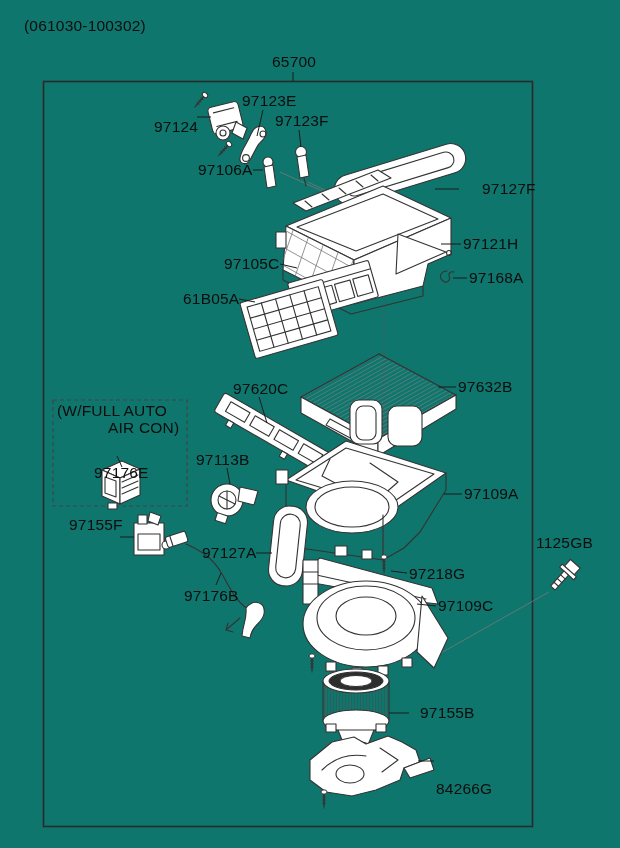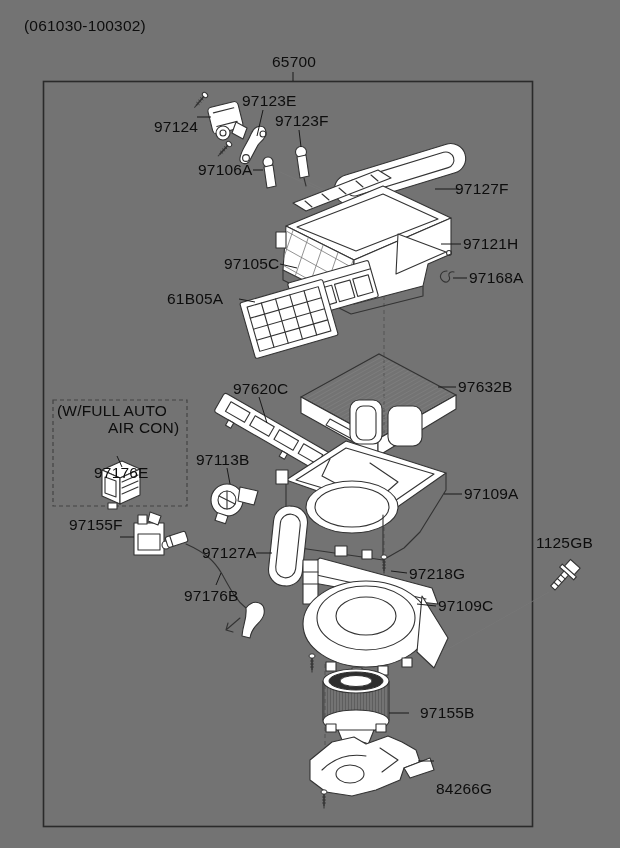--- a/index.html
+++ b/index.html
@@ -1,16 +1,16 @@
 <!DOCTYPE html>
 <html><head>
 <meta charset="utf-8">
 <style>
   html,body{margin:0;padding:0;background:#fff;}
-  #page{position:relative;width:620px;height:848px;background:#737373;overflow:hidden;
+  #page{position:relative;width:620px;height:848px;background:#0f766e;overflow:hidden;
         font-family:"Liberation Sans",sans-serif;}
   .label{position:absolute;font-size:15.5px;color:#0d0d0d;white-space:nowrap;
          letter-spacing:.2px;line-height:1.1;}
   .svgwrap{position:absolute;left:0;top:0;}
   svg .ln{stroke:#333;fill:none;stroke-width:1.1;stroke-linejoin:round;stroke-linecap:round;}
   svg .w{stroke:#333;fill:#fff;stroke-width:1.1;stroke-linejoin:round;}
   svg .thin{stroke:#777;fill:none;stroke-width:.8;}
   svg .dash{stroke:#555;fill:none;stroke-width:1;stroke-dasharray:4 3;}
   svg .ldr{stroke:#1a1a1a;fill:none;stroke-width:1;}
   svg .frame{stroke:#2a2a2a;fill:none;stroke-width:1.6;}
@@ -302,25 +302,25 @@
   </svg>
   </div>
 
   <div class="label" style="left:24px;top:17px">(061030-100302)</div>
   <div class="label" style="left:272px;top:53px">65700</div>
 
   <div class="label" style="left:154px;top:118px">97124</div>
   <div class="label" style="left:242px;top:92px">97123E</div>
   <div class="label" style="left:275px;top:112px">97123F</div>
   <div class="label" style="left:198px;top:161px">97106A</div>
-  <div class="label" style="left:455px;top:180px">97127F</div>
+  <div class="label" style="left:482px;top:180px">97127F</div>
   <div class="label" style="left:463px;top:235px">97121H</div>
   <div class="label" style="left:469px;top:269px">97168A</div>
   <div class="label" style="left:224px;top:255px">97105C</div>
-  <div class="label" style="left:167px;top:290px">61B05A</div>
+  <div class="label" style="left:183px;top:290px">61B05A</div>
   <div class="label" style="left:233px;top:380px">97620C</div>
   <div class="label" style="left:458px;top:378px">97632B</div>
 
   <div class="label" style="left:57px;top:402px">(W/FULL AUTO</div>
   <div class="label" style="left:108px;top:419px">AIR CON)</div>
   <div class="label" style="left:94px;top:464px">97176E</div>
 
   <div class="label" style="left:196px;top:451px">97113B</div>
   <div class="label" style="left:464px;top:485px">97109A</div>
   <div class="label" style="left:69px;top:516px">97155F</div>

